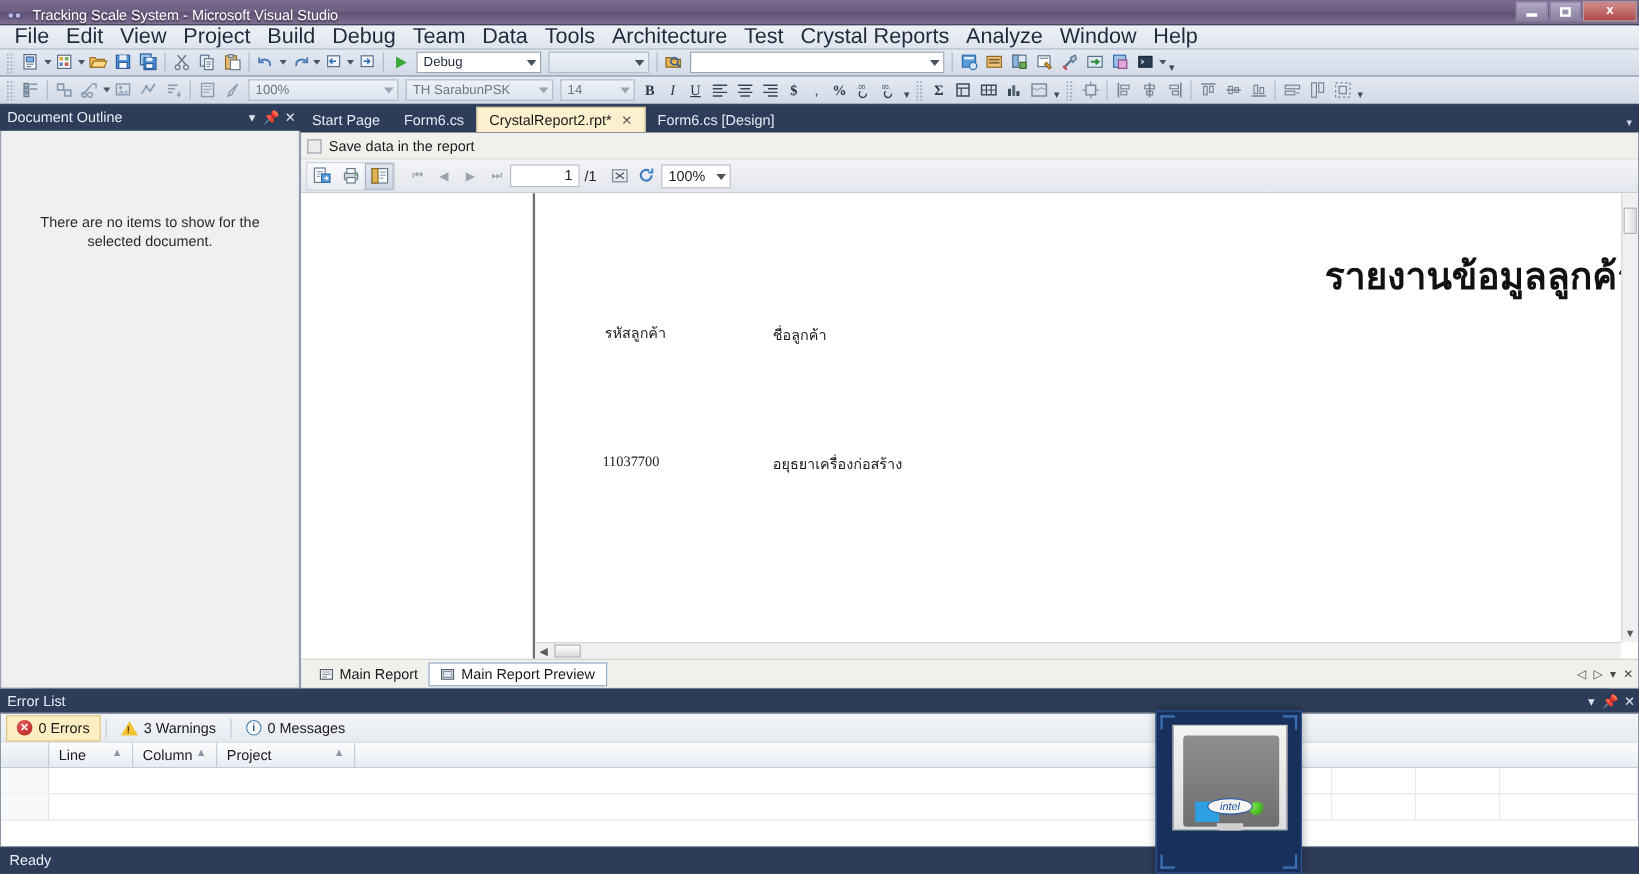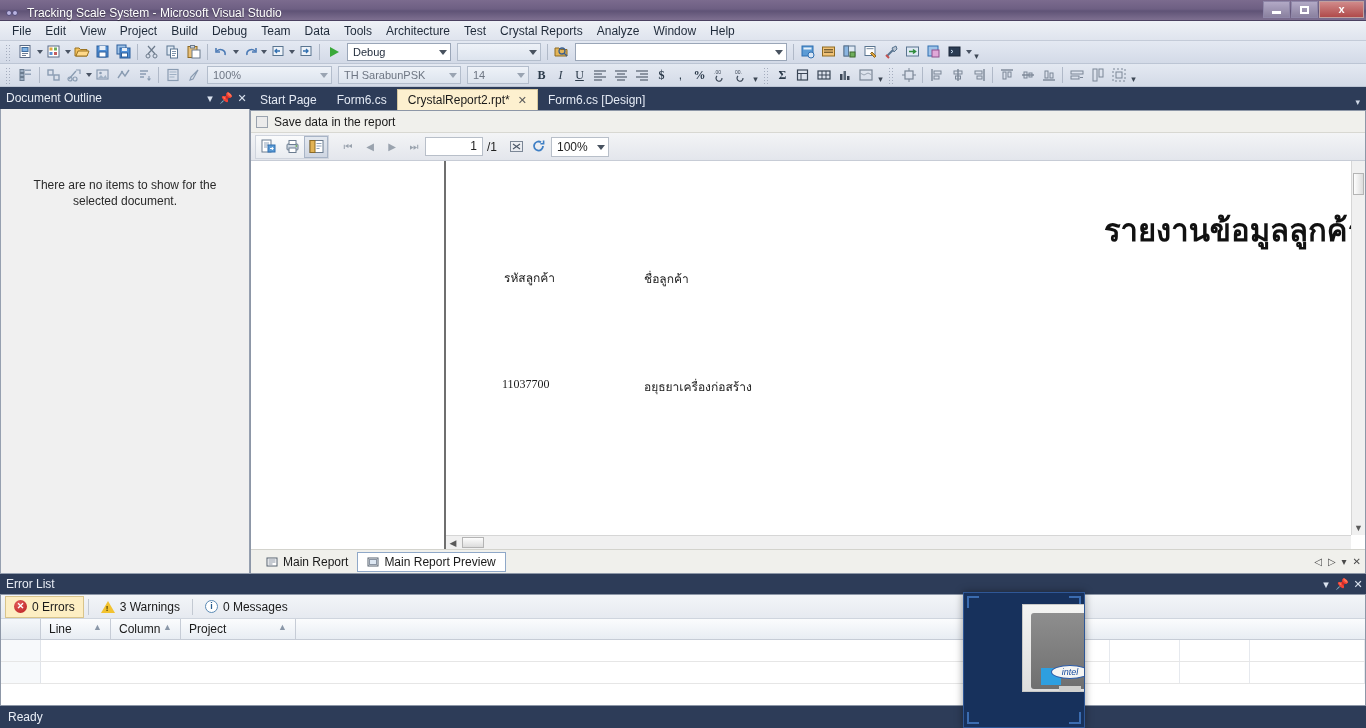--- a/index.html
+++ b/index.html
@@ -57,21 +57,21 @@
   #winbtns .wb .maxglyph { display:block; width: 9px; height: 8px; border: 2px solid #fff; }
 
   
   #menubar {
     height: 20px;
     background: linear-gradient(to bottom, #eef1f6, #dfe4ee);
     border-bottom: 1px solid #c4cbd8;
     display: flex; align-items: center; padding-left: 5px;
   }
   #menubar .mi {
-    padding: 2px 7px; color: #1f2a3a; font-size: 12px; white-space: nowrap;
+    padding: 2px 7px; color: #1f2a3a; font-size: 18px; white-space: nowrap;
   }
 
   
   .toolbar {
     height: 23px;
     background: linear-gradient(to bottom, #e4e9f2, #d3dae7);
     border-bottom: 1px solid #bcc5d4;
     display: flex; align-items: center;
     padding-left: 2px;
   }
@@ -288,21 +288,21 @@
     box-shadow: 0 0 8px rgba(0,0,0,.4); overflow: hidden;
   }
   #intel-gadget .corner { position:absolute; width: 12px; height: 12px; border: 2px solid #3b6cb0; }
   #intel-gadget .c1 { left: 3px; top: 3px; border-right: none; border-bottom: none; }
   #intel-gadget .c2 { right: 3px; top: 3px; border-left: none; border-bottom: none; }
   #intel-gadget .c3 { left: 3px; bottom: 3px; border-right: none; border-top: none; }
   #intel-gadget .c4 { right: 3px; bottom: 3px; border-left: none; border-top: none; }
   #intel-gadget .cpu {
     position: absolute; left: 13px; top: 11px; width: 96px; height: 88px;
     background: linear-gradient(to bottom,#f4f4f2,#dedede);
-    border-radius: 0; border: 1px solid #c8c8c6; margin-left: 45px;
+    border-radius: 0; border: 1px solid #c8c8c6;
   }
   #intel-gadget .screen {
     position: absolute; left: 8px; top: 8px; width: 80px; height: 76px;
     background: linear-gradient(to bottom,#8e8e8e,#6f6f6f);
     border-radius: 3px; overflow: hidden;
   }
   #intel-gadget .blue-bar {
     position: absolute; left: 10px; bottom: 4px; width: 20px; height: 17px; background: #2e9fe0;
   }
   #intel-gadget .green-dot {

